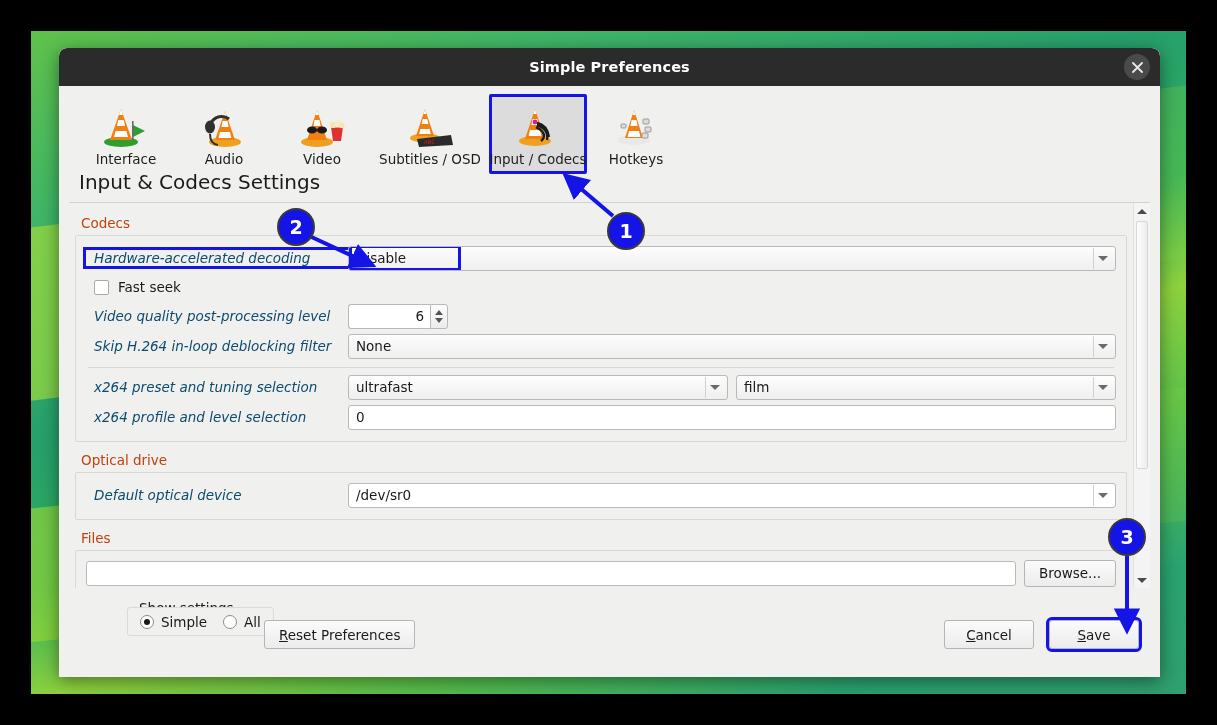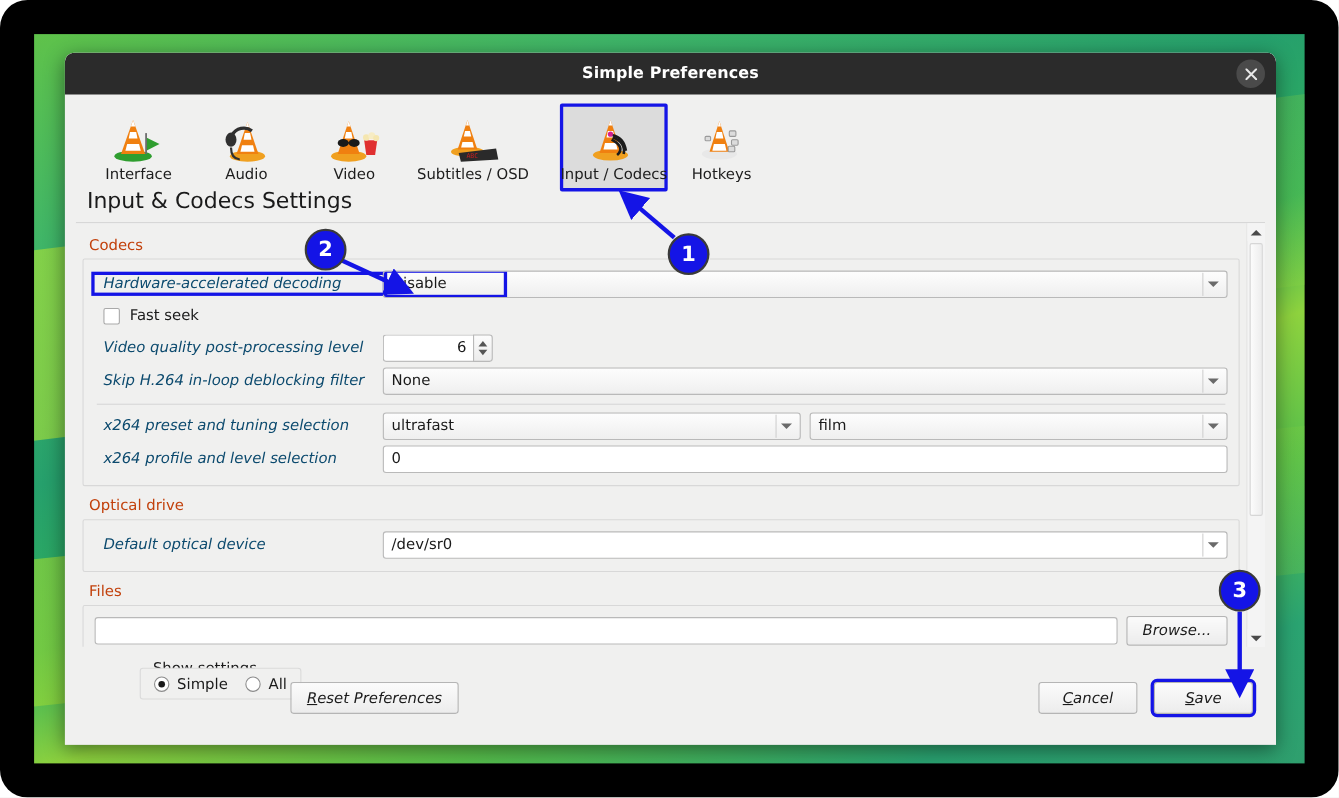--- a/index.html
+++ b/index.html
@@ -7,21 +7,20 @@
   html, body {
     margin: 0; padding: 0;
     width: 1217px; height: 725px;
     overflow: hidden;
     font-family: "DejaVu Sans", "Liberation Sans", sans-serif;
   }
   #desktop {
     position: relative;
     width: 1217px; height: 725px;
     background: #000;
-    border-radius: 25px;
   }
   
   #wallpaper {
     position: absolute;
     left: 31px; top: 31px;
     width: 1155px; height: 663px;
     background:
       linear-gradient(160deg, #5fc24a 0%, #3fb568 18%, #26a06c 38%, #2fae5c 52%, #8ed23e 62%, #57bf4b 74%, #2aa371 88%, #2f9f6e 100%);
     overflow: hidden;
   }
@@ -89,21 +88,20 @@
     display: flex; flex-direction: column; align-items: center;
     padding: 6px 3px 4px 3px;
     border: 3px solid transparent;
     border-radius: 2px;
     cursor: pointer;
   }
   .tab.wide { width: 118px; }
   .tab.selected {
     border-color: #1414e6;
     background: #dcdcdc;
-    margin-left: 20px;
   }
   .tab-icon { height: 44px; width: 56px; position: relative; }
   .tab-label {
     margin-top: 4px;
     font-size: 13.5px;
     color: #1d1d1d;
     white-space: nowrap;
   }
 
   
@@ -245,21 +243,20 @@
     height: 27px;
     min-width: 72px;
     padding: 0 14px;
     background: linear-gradient(#fbfbfb, #ececec);
     border: 1px solid #b5b5b5;
     border-radius: 3px;
     font-size: 13.5px;
     color: #1a1a1a;
     display: inline-flex; align-items: center; justify-content: center;
     cursor: pointer;
-    font-style: italic;
   }
   .btn u { text-decoration: underline; }
 
   
   .hl {
     outline: 3px solid #1414e6;
     outline-offset: 0px;
   }
 
   

